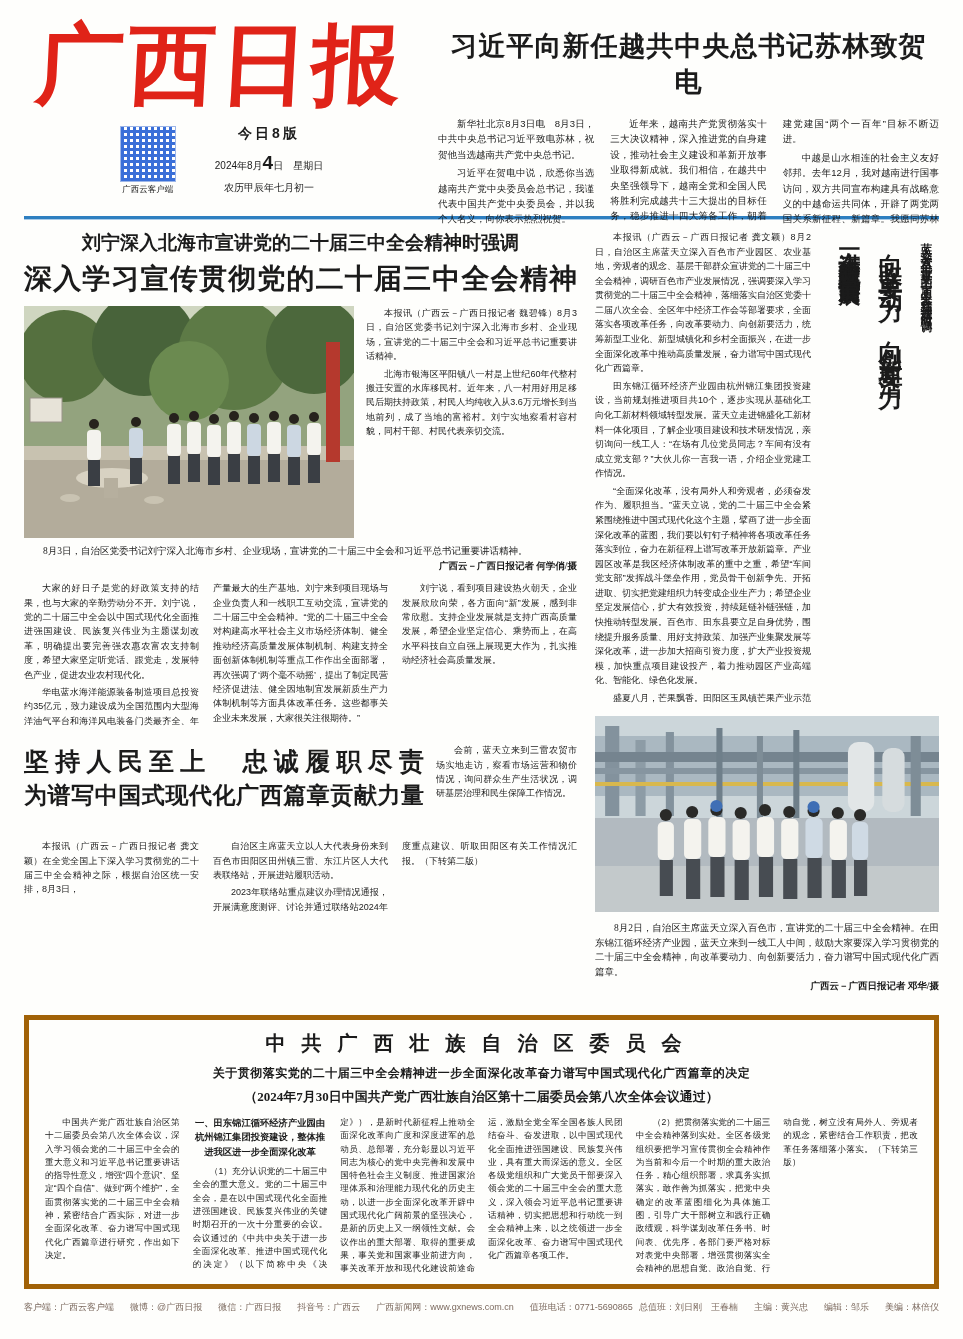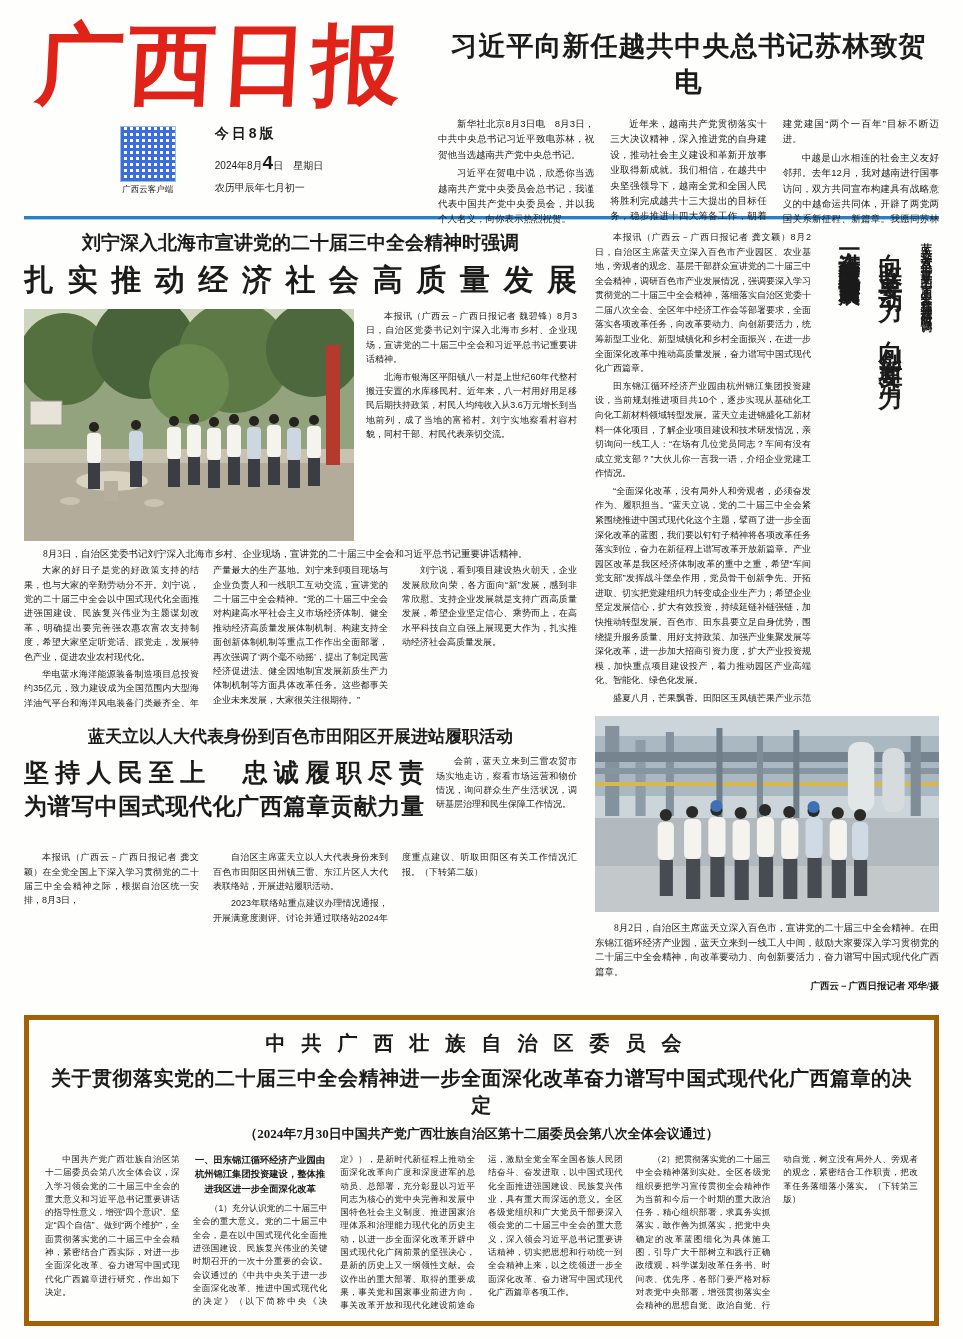--- a/index.html
+++ b/index.html
@@ -13,21 +13,21 @@
               line-height:1.15;letter-spacing:4px;text-align:center;transform:skewX(-3deg);}
   .mast-meta-row{display:flex;align-items:flex-end;gap:12px;margin-top:6px;justify-content:center;}
   .mast-meta{font-size:10px;line-height:1.8;text-align:center;color:#222;}
   .pub-line{font-weight:bold;font-size:12px;letter-spacing:1px;}
   .diamond{color:#e02318;font-size:12px;margin-right:3px;}
   .qr-wrap{width:62px;flex:none;text-align:center;}
   .qr{width:54px;height:54px;margin:0 auto;border:1px solid #9db6e8;background-color:#fff;
       background-image:repeating-linear-gradient(0deg,#3a6fd8 0 3px,transparent 3px 6px),
                        repeating-linear-gradient(90deg,#3a6fd8 0 3px,transparent 3px 6px);}
   .qr-label{font-size:8.5px;margin-top:2px;}
-  .date-block{font-size:10px;line-height:1.75;margin-left:24px;}
+  .date-block{font-size:10px;line-height:1.75;text-align:center;margin-left:24px;}
   .pages{font-weight:bold;font-size:14px;letter-spacing:3px;}
   .day-big{font-size:19px;font-weight:bold;}
   .mast-right{flex:1;padding-top:4px;}
   .top-h1{font-size:27px;font-weight:900;text-align:center;letter-spacing:1px;margin:10px 0 16px;}
   .cols3top{column-count:3;column-gap:16px;column-fill:auto;font-size:9.5px;line-height:1.62;
             text-align:justify;height:122px;overflow:hidden;}
   .blue-rule{height:3px;background:#2e7fc0;margin:4px 0 10px;border-bottom:1px solid #a9cbe8;}
   
   .middle{display:grid;grid-template-columns:553px 216px 1fr;column-gap:18px;grid-template-rows:auto auto;}
   .colA{grid-column:1;grid-row:1/3;}
@@ -55,21 +55,21 @@
   .v-kicker{font-family:"Liberation Serif",serif;font-weight:bold;font-size:11.5px;letter-spacing:3px;margin-left:12px;}
   .v-big{font-family:"Liberation Serif",serif;font-weight:bold;}
   .v-big1{font-size:24px;letter-spacing:9px;margin-left:10px;}
   .v-big2{font-size:22px;letter-spacing:2px;}
   .photoB-wrap{grid-column:2/4;grid-row:2;margin-top:10px;}
   .photoB{width:100%;height:196px;background:#c2ccd1;}
   .capB{font-family:"Liberation Serif",serif;font-size:9.5px;line-height:1.55;margin-top:5px;text-align:justify;text-indent:2em;}
   
   .dec-box{border:5px solid #a16207;margin-top:14px;padding:10px 16px 8px;}
   .dec-org{font-family:"Liberation Serif",serif;font-weight:bold;font-size:20px;letter-spacing:16px;text-align:center;}
-  .dec-head{font-size:20px;font-weight:900;text-align:center;margin:8px 0 6px;letter-spacing:0.5px;}
+  .dec-head{font-size:12px;font-weight:900;text-align:center;margin:8px 0 6px;letter-spacing:0.5px;}
   .dec-sub{font-family:"Liberation Serif",serif;font-weight:bold;font-size:13px;text-align:center;margin-bottom:10px;}
   .dec-cols{column-count:6;column-gap:13px;column-fill:auto;font-size:8.6px;line-height:1.55;
             text-align:justify;height:160px;overflow:hidden;}
   .dec-sec{font-weight:bold;text-indent:0;text-align:center;font-size:9.3px;margin:6px 0;}
   
   .foot{display:flex;justify-content:space-between;margin-top:12px;font-size:9px;color:#7c6a5f;}
   .foot-group{display:flex;gap:16px;}
 </style>
 </head>
 <body>
@@ -101,21 +101,21 @@
         </div>
     </div>
   </header>
 
   <div class="blue-rule"></div>
 
   <section class="middle">
 
     <div class="colA">
       <div class="kickerA">刘宁深入北海市宣讲党的二十届三中全会精神时强调</div>
-      <h2 class="lead-h lead-h2">扎实推动经济社会高质量发展</h2>
+      <h2 class="lead-h">深入学习宣传贯彻党的二十届三中全会精神</h2>
       <div class="lead-row">
         <svg class="photoA" viewBox="0 0 330 232" preserveAspectRatio="none">
           <rect width="330" height="232" fill="#93a37e"></rect>
           <rect width="330" height="40" fill="#cfd6c0"></rect>
           <circle cx="40" cy="50" r="46" fill="#55703f"></circle>
           <circle cx="120" cy="38" r="52" fill="#48633a"></circle>
           <circle cx="210" cy="48" r="56" fill="#5d7a46"></circle>
           <circle cx="290" cy="40" r="48" fill="#4c683c"></circle>
           <circle cx="165" cy="75" r="40" fill="#6b8a50"></circle>
           <rect x="0" y="150" width="330" height="82" fill="#b3ac9b"></rect>
@@ -164,28 +164,28 @@
             <rect x="64" y="154" width="12" height="26"></rect>
               <rect x="106" y="152" width="12" height="26"></rect>
           </g>
         </svg>
         <div class="sidecolA">
             <p>本报讯（广西云－广西日报记者 魏碧锋）8月3日，自治区党委书记刘宁深入北海市乡村、企业现场，宣讲党的二十届三中全会和习近平总书记重要讲话精神。</p>
             <p>北海市银海区平阳镇八一村是上世纪60年代整村搬迁安置的水库移民村。近年来，八一村用好用足移民后期扶持政策，村民人均纯收入从3.6万元增长到当地前列，成了当地的富裕村。刘宁实地察看村容村貌，同村干部、村民代表亲切交流。</p>
           </div>
       </div>
       <div class="capA">8月3日，自治区党委书记刘宁深入北海市乡村、企业现场，宣讲党的二十届三中全会和习近平总书记重要讲话精神。</div>
+      <div class="credit">广西云－广西日报记者 何学俏/摄</div>
       <div class="cols3">
           <p>大家的好日子是党的好政策支持的结果，也与大家的辛勤劳动分不开。刘宁说，党的二十届三中全会以中国式现代化全面推进强国建设、民族复兴伟业为主题谋划改革，明确提出要完善强农惠农富农支持制度，希望大家坚定听党话、跟党走，发展特色产业，促进农业农村现代化。</p>
           <p>华电蓝水海洋能源装备制造项目总投资约35亿元，致力建设成为全国范围内大型海洋油气平台和海洋风电装备门类最齐全、年产量最大的生产基地。刘宁来到项目现场与企业负责人和一线职工互动交流，宣讲党的二十届三中全会精神。“党的二十届三中全会对构建高水平社会主义市场经济体制、健全推动经济高质量发展体制机制、构建支持全面创新体制机制等重点工作作出全面部署，再次强调了‘两个毫不动摇’，提出了制定民营经济促进法、健全因地制宜发展新质生产力体制机制等方面具体改革任务。这些都事关企业未来发展，大家很关注很期待。”</p>
           <p>刘宁说，看到项目建设热火朝天，企业发展欣欣向荣，各方面向“新”发展，感到非常欣慰。支持企业发展就是支持广西高质量发展，希望企业坚定信心、乘势而上，在高水平科技自立自强上展现更大作为，扎实推动经济社会高质量发展。</p>
         </div>
 
       <article>
-        <div class="ty-kicker">蓝天立以人大代表身份到百色市田阳区开展进站履职活动</div>
         <div class="ty-row">
           <div class="ty-heads">
             <h3 class="ty-h">坚持人民至上　忠诚履职尽责</h3>
             <h3 class="ty-h ty-h2">为谱写中国式现代化广西篇章贡献力量</h3>
           </div>
           <div class="ty-side">
               <p>会前，蓝天立来到三雷农贸市场实地走访，察看市场运营和物价情况，询问群众生产生活状况，调研基层治理和民生保障工作情况。</p>
             </div>
         </div>
         <div class="cols3b">

